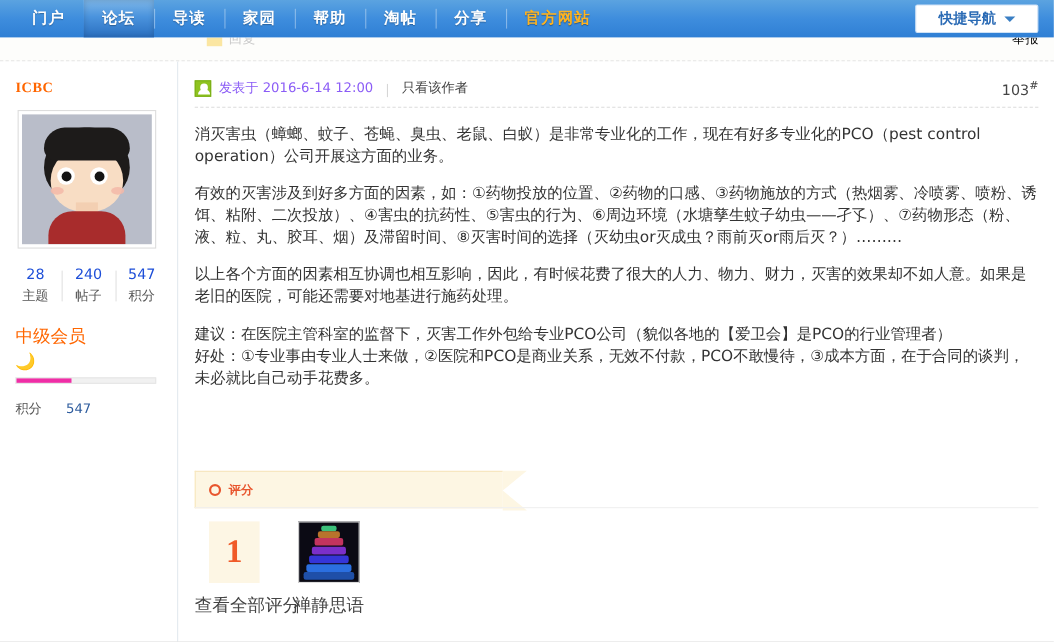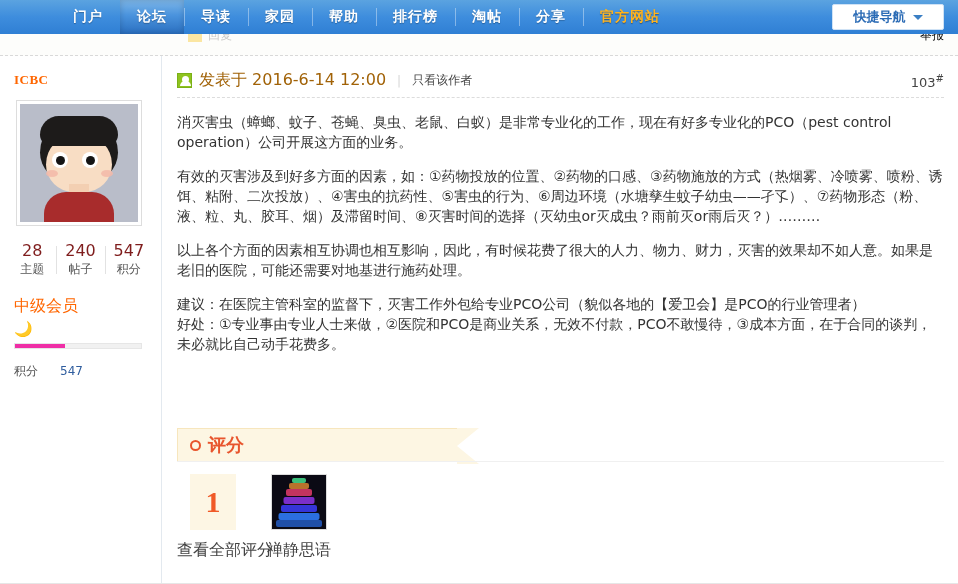--- a/index.html
+++ b/index.html
@@ -12,21 +12,21 @@
   }
 
   
   .topnav {
     position: absolute; top: 0; left: 0;
     width: 958px; height: 34px;
     background: linear-gradient(to bottom, #5ba3e0 0%, #3e8ddd 50%, #2f7fd4 100%);
     display: flex; align-items: stretch;
     z-index: 10;
   }
-  .nav-items { display: flex; align-items: stretch; padding-left: 12px; margin-left: 44px; }
+  .nav-items { display: flex; align-items: stretch; padding-left: 12px; }
   .nav-item {
     position: relative;
     display: flex; align-items: center; justify-content: center;
     padding: 0 17px;
     color: #ffffff;
     font-size: 14px;
     font-weight: bold;
     letter-spacing: 1px;
     cursor: pointer;
     text-shadow: 0 1px 1px rgba(0,0,0,.28);
@@ -186,21 +186,21 @@
     flex: 1;
     text-align: center;
     position: relative;
     cursor: pointer;
   }
   .stat + .stat::before {
     content: "";
     position: absolute; left: 0; top: 4px; bottom: 4px;
     width: 1px; background: #e2e2e2;
   }
-  .stat-num { color: #7f1d1d; font-size: 16px; line-height: 18px; }
+  .stat-num { color: #1d4ed8; font-size: 13px; line-height: 18px; }
   .stat-lbl { color: #555555; font-size: 12px; line-height: 18px; }
 
   .rank {
     margin: 18px 0 0 14px;
     color: #ff6600;
     font-size: 16px;
   }
   .moon-icon {
     margin: 4px 0 0 14px;
     font-size: 15px;
@@ -254,21 +254,21 @@
     border-radius: 50%;
     background: #ffffff;
   }
   .pin-icon::before {
     content: "";
     position: absolute; left: 2px; bottom: 1px;
     width: 11px; height: 5px;
     border-radius: 5px 5px 0 0;
     background: #ffffff;
   }
-  .posted-at { font-size: 16px; color: #a16207; text-align: center; }
+  .posted-at { font-size: 12px; color: #8b5cf6; text-align: center; }
   .sep-bar { color: #d6d6d6; font-size: 12px; padding: 0 4px; }
   .only-author { font-size: 12px; color: #444444; cursor: pointer; }
   .post-no {
     position: absolute; right: 0; top: 9px;
     font-size: 13px; color: #444444;
     cursor: pointer;
     margin-left: 15px;
   }
   .post-no sup { font-size: 10px; }
 
@@ -305,21 +305,21 @@
     border-bottom: 18px solid #fdf6e3;
     border-right: 22px solid transparent;
   }
   .ribbon-circle {
     width: 11px; height: 11px;
     border: 2px solid #e8552d;
     border-radius: 50%;
   }
   .ribbon-title {
     color: #e8552d;
-    font-size: 18px;
+    font-size: 11px;
     font-weight: bold;
     position: relative;
     z-index: 2;
   }
   .ribbon-line {
     position: absolute; left: 14px; right: 14px; top: 33px;
     height: 1px;
     background: #f0f0f0;
   }
 
@@ -374,21 +374,20 @@
 </head>
 <body>
 
 <div class="topnav">
   <div class="nav-items">
     <div class="nav-item">门户</div>
     <div class="nav-item active">论坛</div>
     <div class="nav-item">导读</div>
     <div class="nav-item">家园</div>
     <div class="nav-item">帮助</div>
-    <div class="nav-item">排行榜</div>
     <div class="nav-item">淘帖</div>
     <div class="nav-item">分享</div>
     <div class="nav-item highlight">官方网站</div>
   </div>
   <div class="quicknav">
     <span>快捷导航</span>
     <span class="caret-down"></span>
   </div>
 </div>
 

